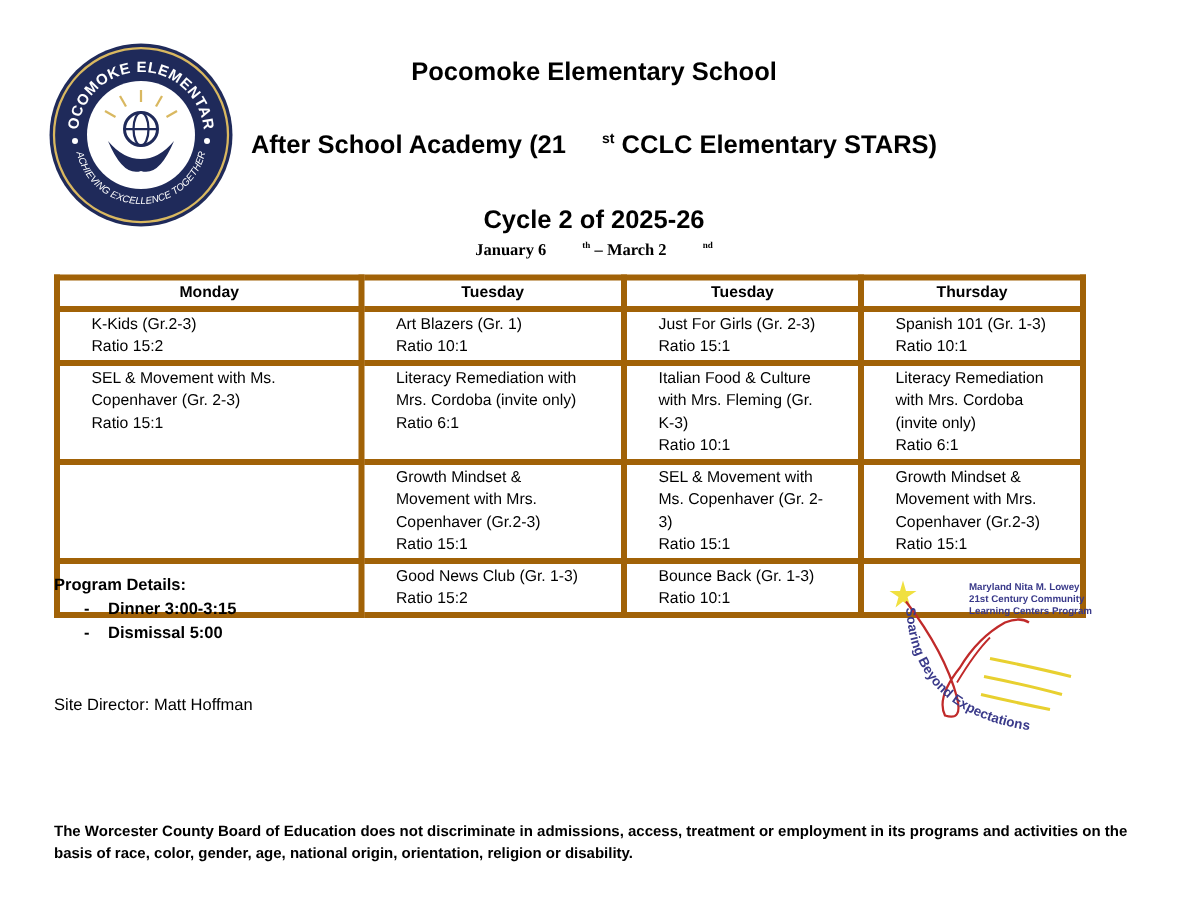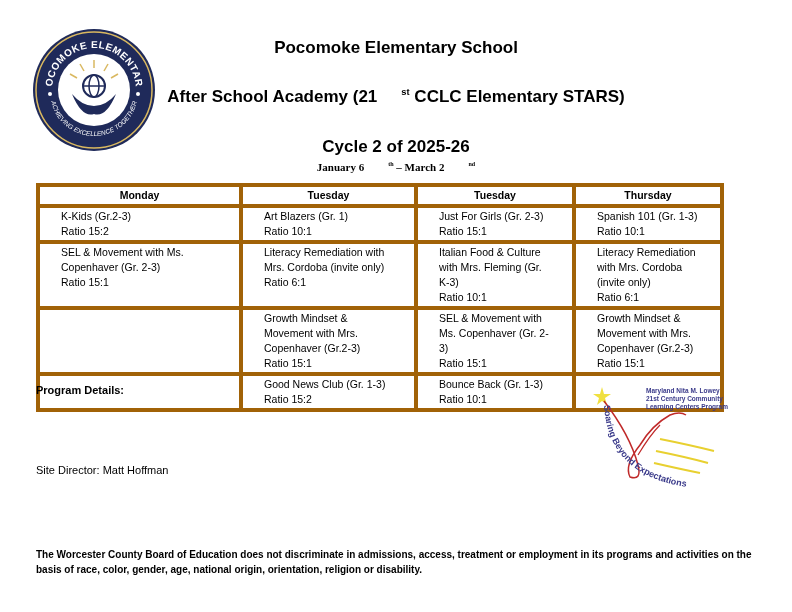--- a/index.html
+++ b/index.html
@@ -144,20 +144,22 @@
           <div></div>
           <div></div>
         </td>
     </tr>
   </tbody>
 </table>
 
 <div class="abs details">
   <div>Program Details:</div>
   <ul>
+    <li><span class="dash">-</span><span>Dinner 3:00-3:15</span></li>
+    <li><span class="dash">-</span><span>Dismissal 5:00</span></li>
   </ul>
 </div>
 
 <div class="abs contact">
   <div>Site Director: Matt Hoffman</div>
 </div>
 
 <div class="abs logo2">
   <svg width="160" height="120" viewBox="0 0 160 120">
     <defs>

